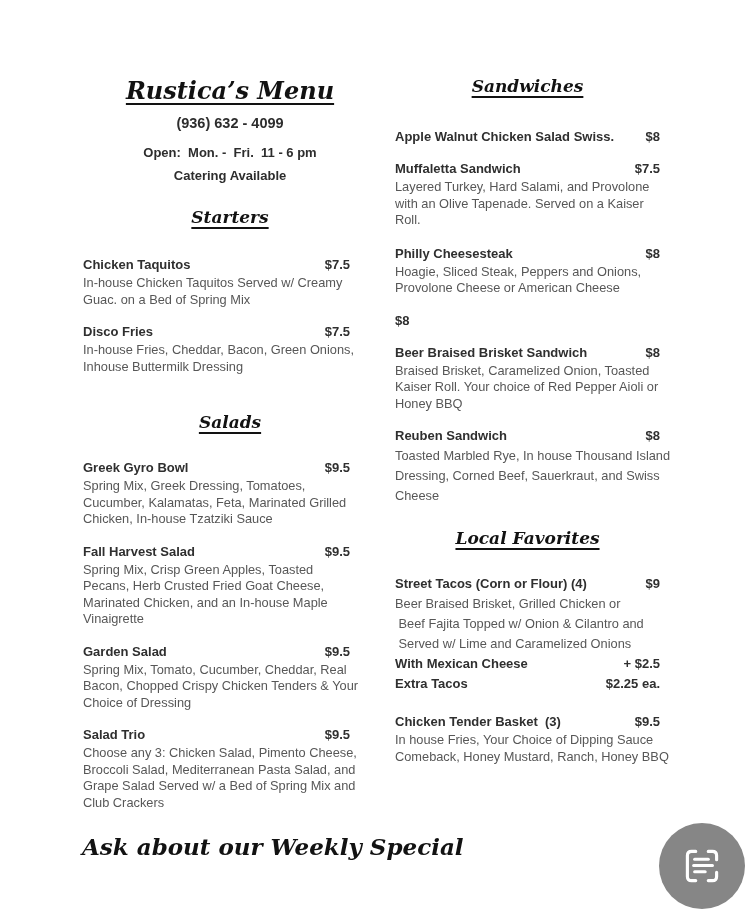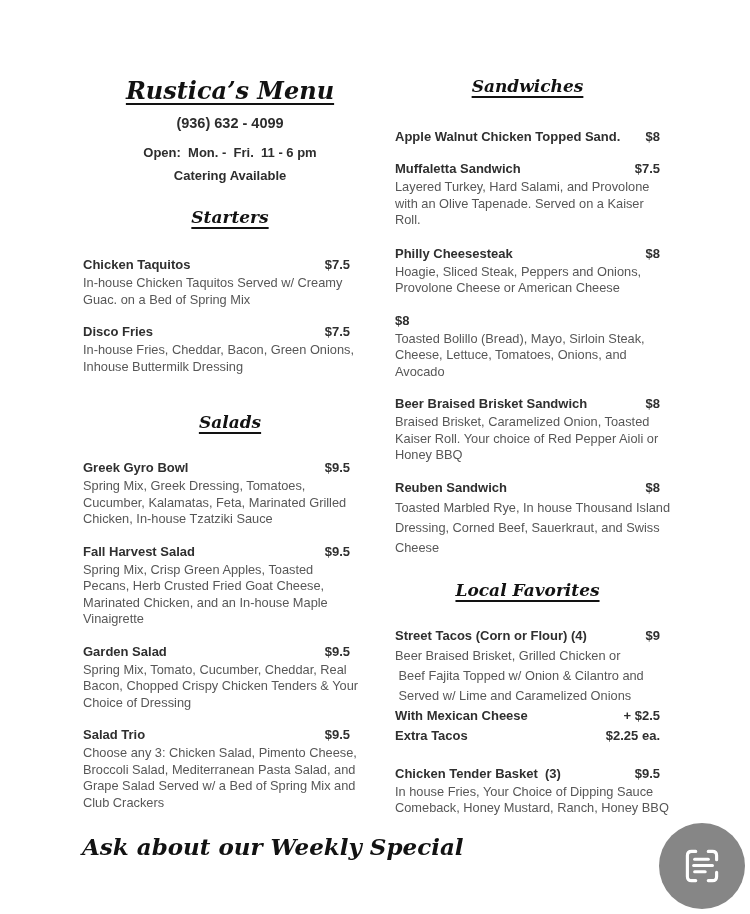--- a/index.html
+++ b/index.html
@@ -178,21 +178,21 @@
 Grape Salad Served w/ a Bed of Spring Mix and
 Club Crackers</div>
     </div>
   </div>
 
   <div class="col col-right">
     <div class="script section-header">Sandwiches</div>
 
     <div class="menu-item" style="margin-top:31px;">
       <div class="item-row">
-        <span class="item-name">Apple Walnut Chicken Topped Sand.</span>
+        <span class="item-name">Apple Walnut Chicken Salad Swiss.</span>
         <span class="item-price">$8</span>
       </div>
     </div>
 
     <div class="menu-item">
       <div class="item-row">
         <span class="item-name">Muffaletta Sandwich</span>
         <span class="item-price">$7.5</span>
       </div>
       <div class="item-desc">Layered Turkey, Hard Salami, and Provolone
@@ -206,23 +206,20 @@
         <span class="item-price">$8</span>
       </div>
       <div class="item-desc">Hoagie, Sliced Steak, Peppers and Onions,
 Provolone Cheese or American Cheese</div>
     </div>
 
     <div class="menu-item">
       <div class="item-row">
         <span class="item-price">$8</span>
       </div>
-      <div class="item-desc">Toasted Bolillo (Bread), Mayo, Sirloin Steak,
-Cheese, Lettuce, Tomatoes, Onions, and
-Avocado</div>
     </div>
 
     <div class="menu-item">
       <div class="item-row">
         <span class="item-name">Beer Braised Brisket Sandwich</span>
         <span class="item-price">$8</span>
       </div>
       <div class="item-desc">Braised Brisket, Caramelized Onion, Toasted
 Kaiser Roll. Your choice of Red Pepper Aioli or
 Honey BBQ</div>

